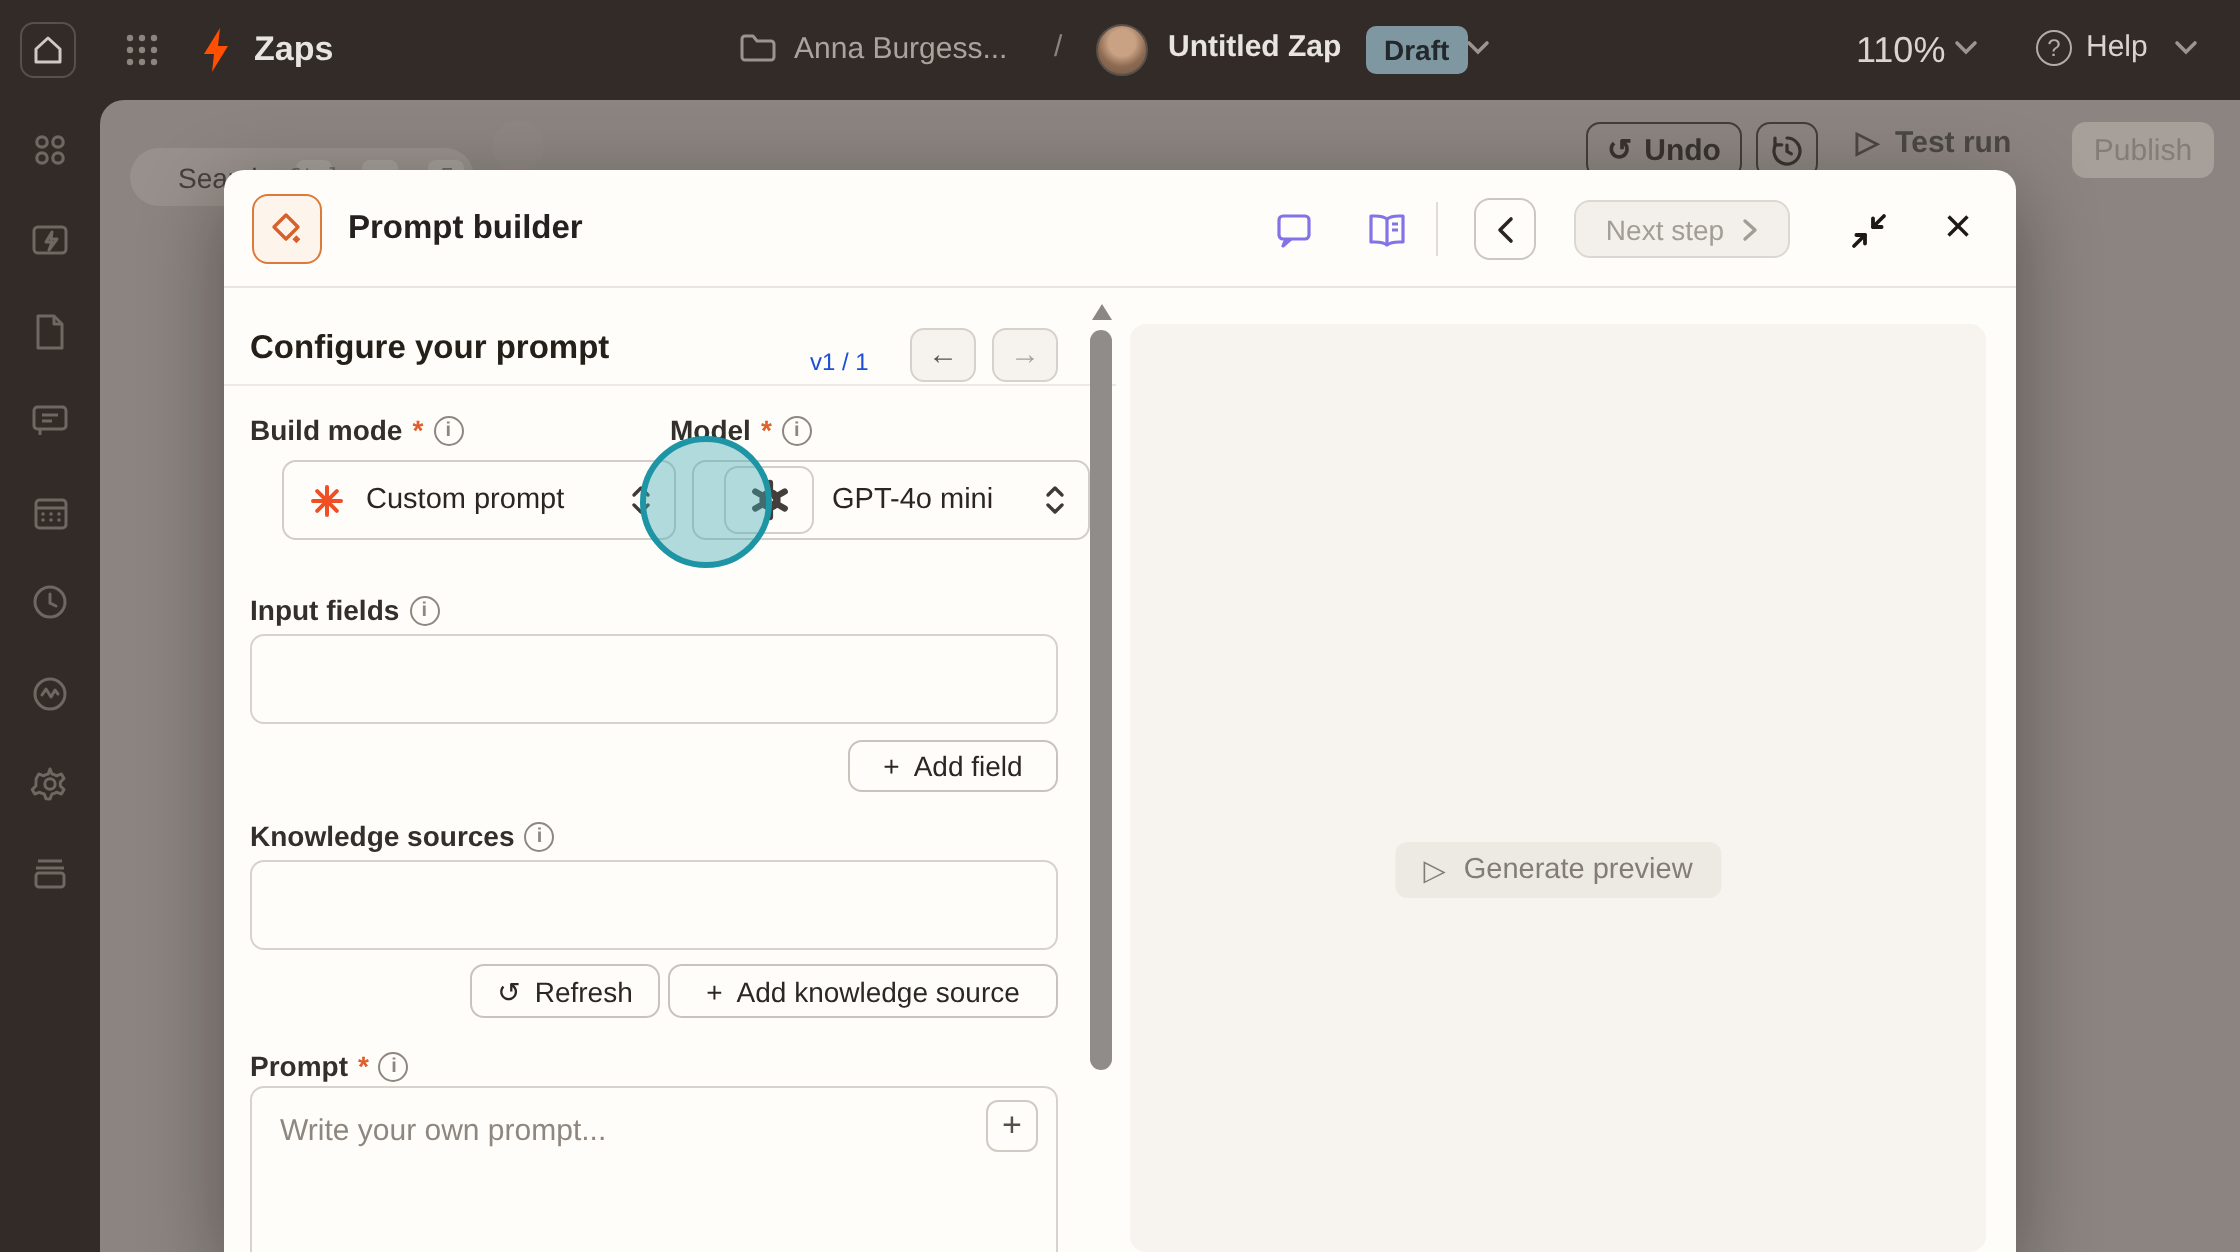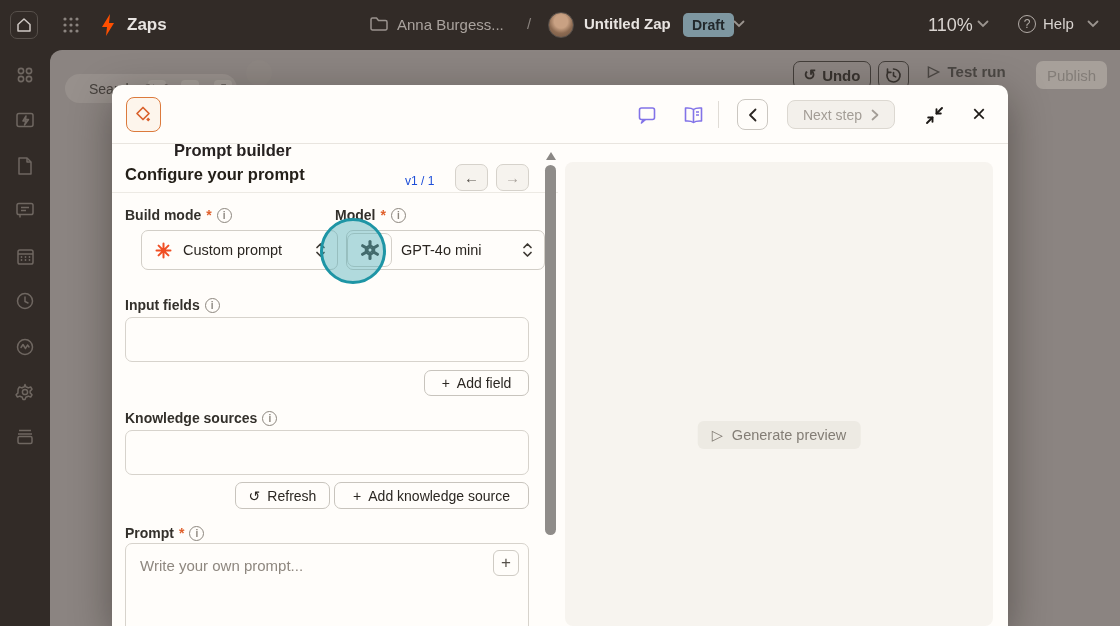--- a/index.html
+++ b/index.html
@@ -36,21 +36,21 @@
   .presence-avatar { position:absolute; left:196px; top:10px; width:26px; height:26px; border-radius:50%; background:#8d8682; }
   .undo-btn { position:absolute; left:743px; top:11px; height:28px; width:78px; border:1.5px solid #433e3a; border-radius:7px; display:flex; align-items:center; justify-content:center; gap:6px; color:#38332f; font-size:15px; font-weight:bold; }
   .hist-btn { position:absolute; left:828px; top:11px; height:28px; width:31px; border:1.5px solid #433e3a; border-radius:7px; display:flex; align-items:center; justify-content:center; color:#38332f; }
   .testrun { position:absolute; left:878px; top:12px; display:flex; align-items:center; gap:8px; color:#4b4743; font-size:15px; font-weight:bold; }
   .publish-btn { position:absolute; left:986px; top:11px; height:28px; width:71px; background:#a7a09a; border-radius:7px; display:flex; align-items:center; justify-content:center; color:#837d78; font-size:15px; font-weight:normal; }
 
   
   .modal { position:absolute; left:112px; top:85px; width:896px; height:541px; background:#fffdfa; border-radius:10px 10px 0 0; box-shadow:0 12px 40px rgba(20,15,10,.4); overflow:hidden; }
   .m-header { position:absolute; left:0; top:0; width:896px; height:59px; border-bottom:1px solid #e9e5df; }
   .ai-chip { position:absolute; left:14px; top:12px; width:35px; height:35px; border:1.5px solid #dc7a3c; border-radius:8px; background:#fdf5ec; display:flex; align-items:center; justify-content:center; }
-  .m-title { position:absolute; left:62px; top:20px; font-size:16.5px; font-weight:bold; color:#262120;margin-top:36px; }
+  .m-title { position:absolute; left:62px; top:20px; font-size:16.5px; font-weight:bold; color:#262120; }
   .hdr-ic { position:absolute; top:19px; width:22px; height:22px; color:#8273e8; display:flex; align-items:center; justify-content:center; }
   .hdr-div { position:absolute; left:606px; top:16px; width:1px; height:27px; background:#e0dcd6; }
   .back-btn { position:absolute; left:625px; top:14px; width:31px; height:31px; border:1px solid #cbc7c1; border-radius:8px; background:#fffdfa; display:flex; align-items:center; justify-content:center; color:#2a2522; }
   .next-btn { position:absolute; left:675px; top:15px; width:108px; height:29px; border:1px solid #dcd8d1; border-radius:8px; background:#f3f0eb; display:flex; align-items:center; justify-content:center; gap:9px; color:#a39d96; font-size:14px; }
   .collapse-btn { position:absolute; left:810px; top:18px; width:24px; height:24px; color:#1d1916; display:flex; align-items:center; justify-content:center; }
   .close-btn { position:absolute; left:852px; top:13px; width:30px; height:32px; color:#1d1916; font-size:24px; display:flex; align-items:center; justify-content:center; }
 
   
   .cfg-heading { position:absolute; left:13px; top:80px; font-size:16.5px; font-weight:bold; color:#242019; }
   .cfg-divider { position:absolute; left:0; top:107px; width:446px; height:1px; background:#edeae4; }
@@ -321,21 +321,21 @@
     <svg width="17" height="17" viewBox="0 0 17 17" stroke="#f04e23" stroke-width="2" stroke-linecap="round">
         <path d="M8.5 1.5v14M1.5 8.5h14M3.6 3.6l9.8 9.8M13.4 3.6 3.6 13.4"></path>
       </svg>
     <span class="dd-text" style="margin-left:11px;">Custom prompt</span>
     <svg class="dd-chev" width="11" height="18" viewBox="0 0 11 18" fill="none" stroke="currentColor" stroke-width="1.7" stroke-linecap="round" stroke-linejoin="round">
         <path d="m2 6.5 3.5-3.5L9 6.5"></path>
         <path d="m2 11.5 3.5 3.5L9 11.5"></path>
       </svg>
   </div>
 
-  <div class="dropdown" style="left:218px; width:199px; padding-left:0;">
+  <div class="dropdown" style="left:218px; width:199px; padding-left:15px;">
     <span style="width:45px; height:34px; border:1px solid #d4d0c9; border-radius:7px; display:flex; align-items:center; justify-content:center;">
       <svg width="22" height="22" viewBox="-12 -12 24 24" fill="#433e39">
         <g>
             <rect x="-1.7" y="-11" width="3.4" height="9.6" rx="1.7"></rect>
             <rect x="-1.7" y="-11" width="3.4" height="9.6" rx="1.7" transform="rotate(60)"></rect>
             <rect x="-1.7" y="-11" width="3.4" height="9.6" rx="1.7" transform="rotate(120)"></rect>
             <rect x="-1.7" y="-11" width="3.4" height="9.6" rx="1.7" transform="rotate(180)"></rect>
             <rect x="-1.7" y="-11" width="3.4" height="9.6" rx="1.7" transform="rotate(240)"></rect>
             <rect x="-1.7" y="-11" width="3.4" height="9.6" rx="1.7" transform="rotate(300)"></rect>
           </g>

